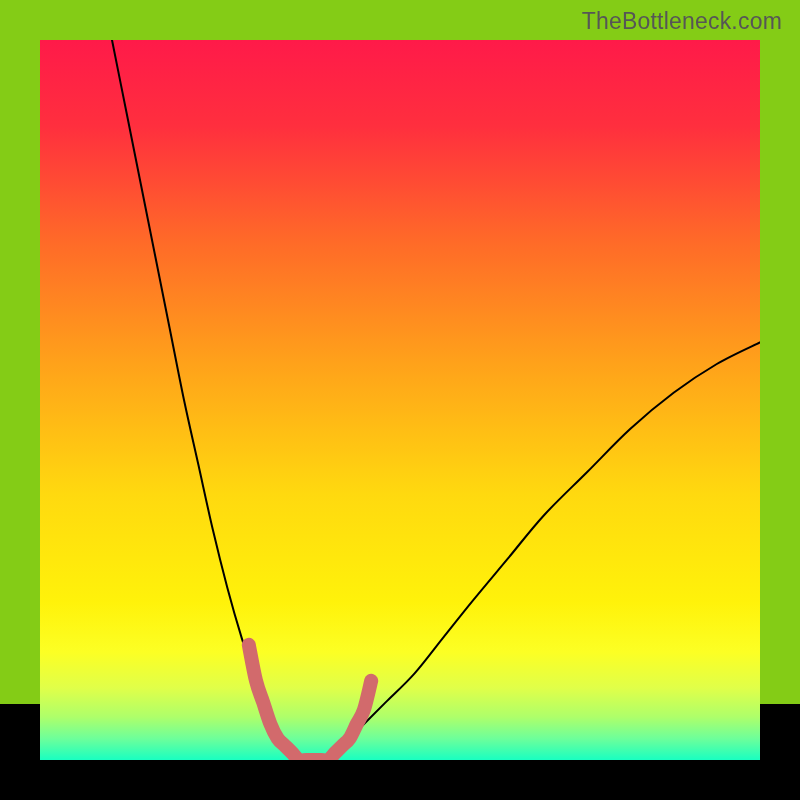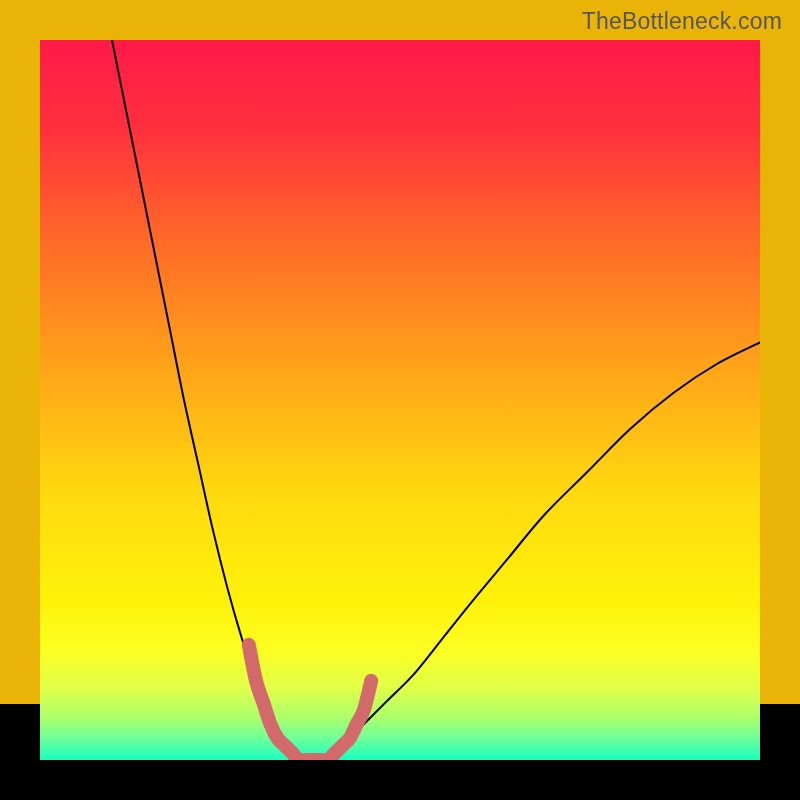--- a/index.html
+++ b/index.html
@@ -9,21 +9,21 @@
     height: 800px;
     background: #000000;
     overflow: hidden;
   }
   .frame {
     position: absolute;
     left: 0;
     top: 0;
     width: 800px;
     height: 704px;
-    background: #eab308;
+    background: #84cc16;
   }
   .plot-area {
     position: absolute;
     left: 40px;
     top: 40px;
     width: 720px;
     height: 720px;
     overflow: hidden;
   }
   .gradient-bg {

